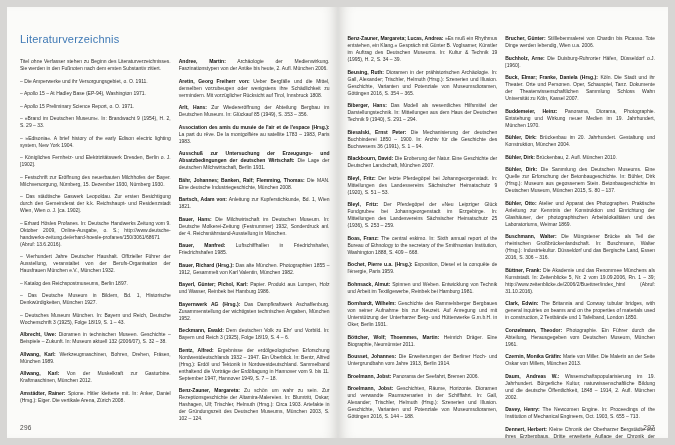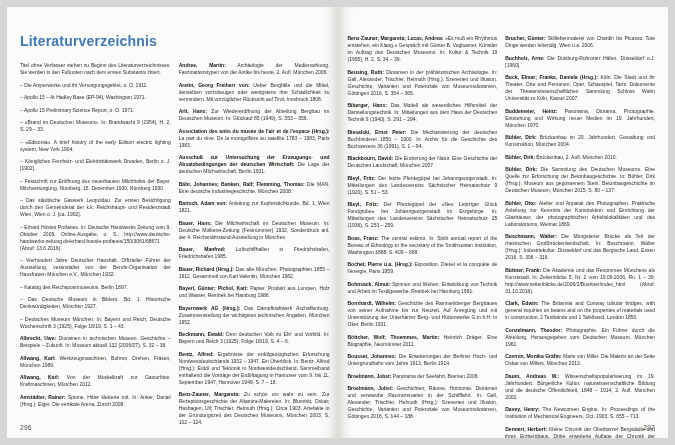--- a/index.html
+++ b/index.html
@@ -25,22 +25,22 @@
   .page-left{
     padding:26px 8px 0 13px;
     box-shadow:inset -12px 0 14px -10px rgba(60,55,50,0.25);
   }
   .page-right{
     padding:28px 13px 0 10px;
     box-shadow:inset 12px 0 14px -10px rgba(60,55,50,0.25);
   }
   h1.title{
     margin:0 0 13px 0;
-    font-size:14px;
-    font-weight:bold;
+    font-size:11px;
+    font-weight:normal;
     color:#3f79b5;
     letter-spacing:0.2px;
   }
   .cols{
     display:flex;
     gap:8px;
   }
   .col{
     flex:1 1 50%;
     min-width:0;

